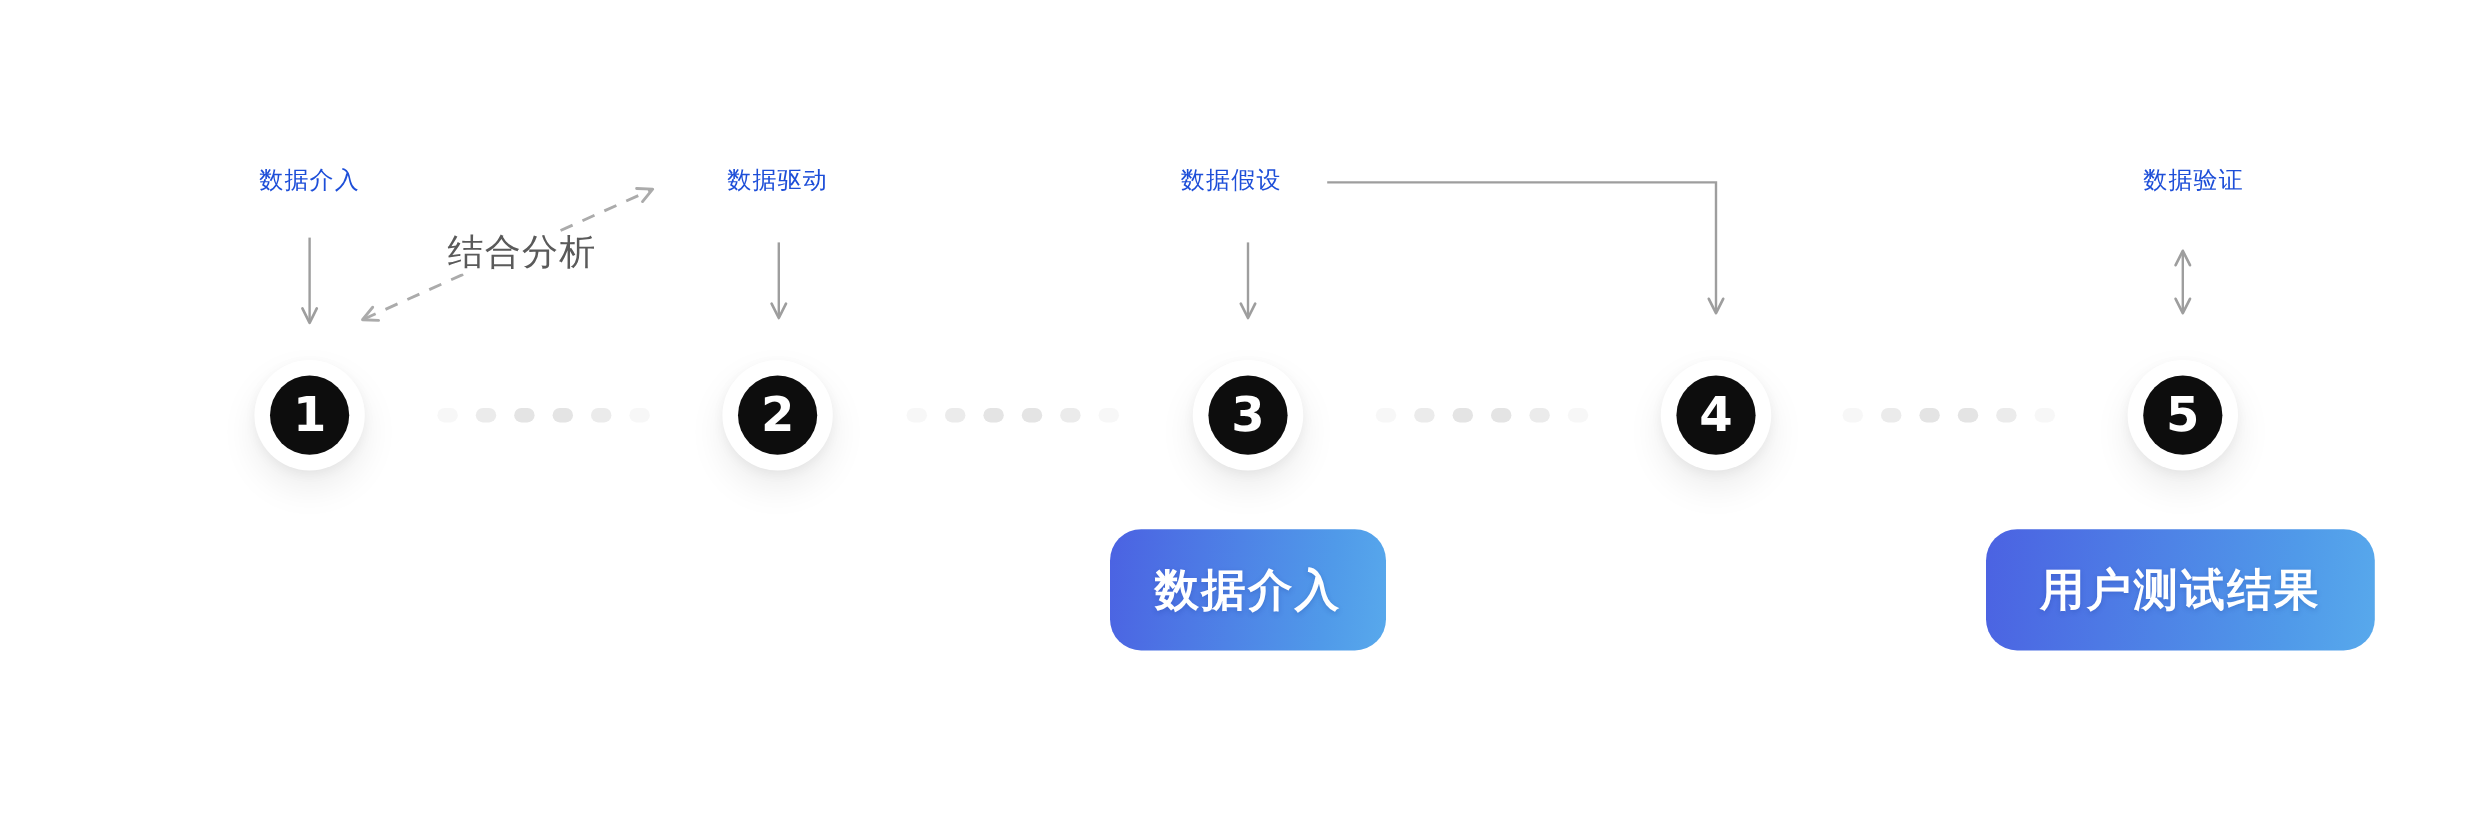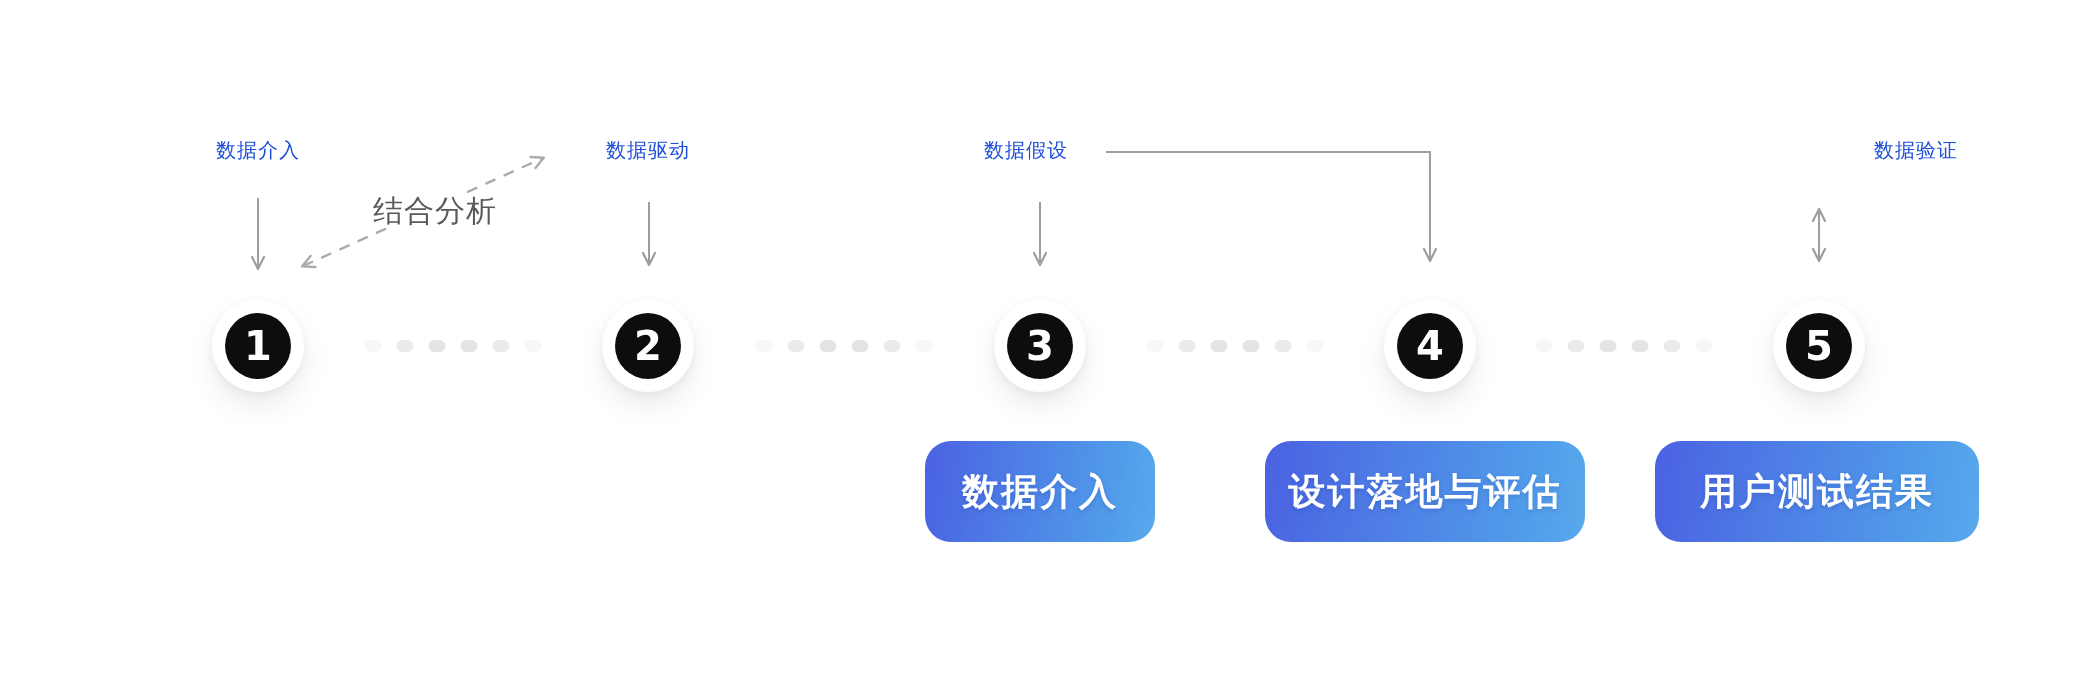--- a/index.html
+++ b/index.html
@@ -130,21 +130,21 @@
     <path d="M1106 152 H1430 V260" fill="none" stroke="#9e9e9e" stroke-width="2" marker-end="url(#chevGray)"></path>
 
     <line x1="1819" y1="210" x2="1819" y2="260" stroke="#9e9e9e" stroke-width="2" marker-start="url(#chevGray)" marker-end="url(#chevGray)"></line>
 
     <line x1="303" y1="266" x2="543" y2="158" stroke="#ababab" stroke-width="2.4" stroke-dasharray="11 9" marker-start="url(#chevLight)" marker-end="url(#chevLight)"></line>
   </svg>
 
   <div class="annotation" style="left:258px">数据介入</div>
   <div class="annotation" style="left:648px">数据驱动</div>
   <div class="annotation" style="left:1026px">数据假设</div>
-  <div class="annotation" style="left:1916px">数据验证</div>
+  <div class="annotation" style="left:1828px">数据验证</div>
   <div class="annotation-combined" style="left:435px">结合分析</div>
 
   <div class="node" style="left:258px">
     <div class="node-inner">1</div>
   </div>
   <div class="node" style="left:648px">
     <div class="node-inner">2</div>
   </div>
   <div class="node" style="left:1040px">
     <div class="node-inner">3</div>
@@ -183,16 +183,15 @@
   <div class="dots" style="left:1624px">
     <span class="dot o1"></span>
       <span class="dot o2"></span>
       <span class="dot o3"></span>
       <span class="dot o3"></span>
       <span class="dot o2"></span>
       <span class="dot o1"></span>
   </div>
 
   <div class="pill" style="left:925px;  width:230px">数据介入</div>
-  <div class="pill" style="left:1265px; width:320px">设计落地与评估</div>
   <div class="pill" style="left:1655px; width:324px">用户测试结果</div>
 
 </div>
 
 </body></html>

